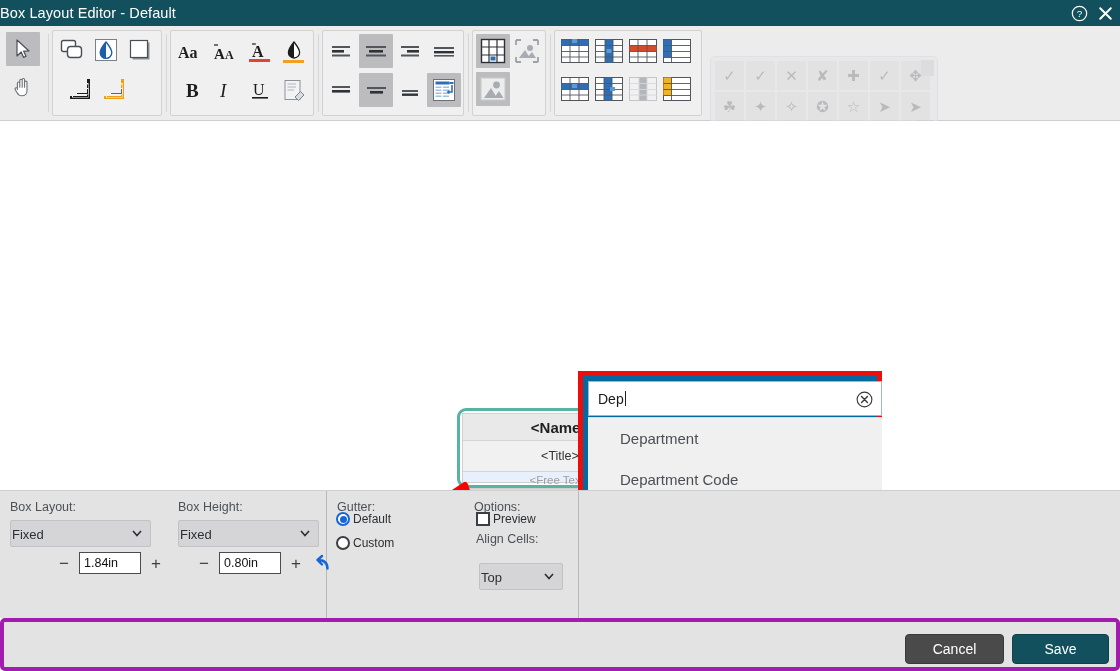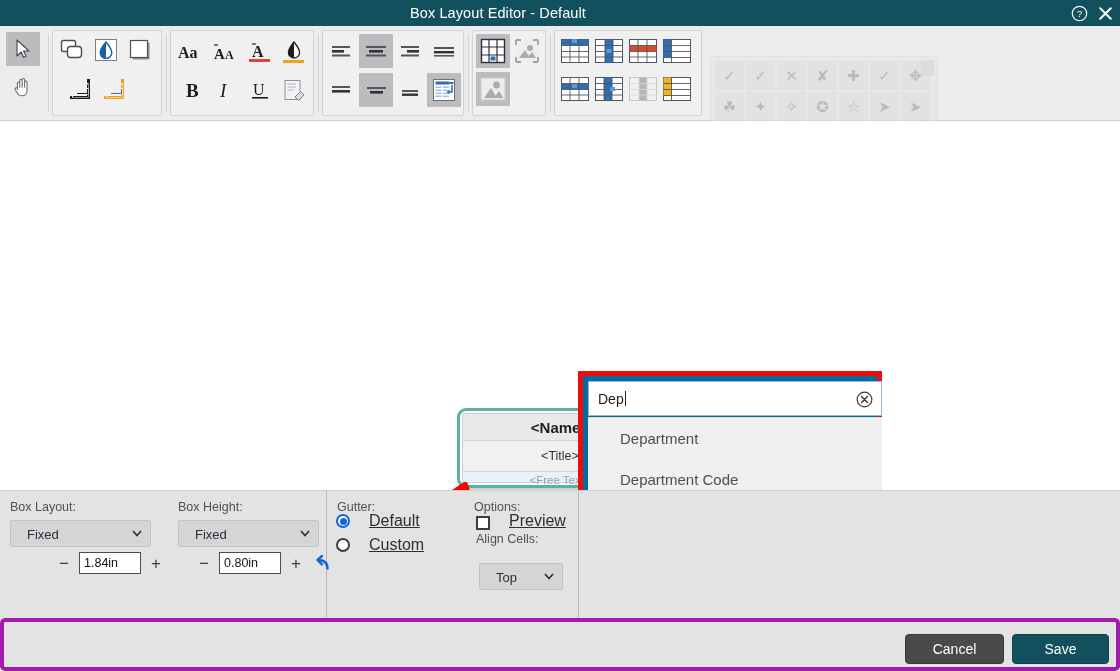--- a/index.html
+++ b/index.html
@@ -11,21 +11,21 @@
   }
   #app{position:relative;width:1120px;height:671px;}
 
   
   .titlebar{
     position:absolute;left:0;top:0;width:1120px;height:26px;
     background:#11505c;color:#ffffff;
   }
   .titlebar .ttl{
     position:absolute;left:0;top:0;width:996px;height:26px;
-    line-height:26px;text-align:center;font-size:14.5px;letter-spacing:.1px;
+    line-height:26px;text-align:left;font-size:14.5px;letter-spacing:.1px;
   }
   .titlebar .tb-btns{
     position:absolute;right:6px;top:0;height:26px;display:flex;align-items:center;gap:9px;
   }
   .tb-ico{width:17px;height:17px;display:block;cursor:pointer;}
 
   
   .toolbar{
     position:absolute;left:0;top:26px;width:1120px;height:95px;
     background:#ececed;border-bottom:1px solid #cfcfd1;
@@ -123,34 +123,34 @@
   .bottom{
     position:absolute;left:0;top:490px;width:1120px;height:128px;
     background:#e3e3e3;border-top:1px solid #cfcfd1;box-sizing:border-box;
   }
   .vdiv{position:absolute;top:0;width:1px;height:128px;background:#b9b9bb;}
   .lbl{position:absolute;font-size:12.5px;color:#4d5156;}
   .selbox{
     position:absolute;height:27px;background:#d5d5d7;border:1px solid #c2c2c4;
     box-sizing:border-box;border-radius:2px;cursor:pointer;
   }
-  .selbox .txt{position:absolute;left:16px;top:0;height:27px;line-height:27px;font-size:13px;color:#2c2f33;}
+  .selbox .txt{position:absolute;left:1px;top:0;height:27px;line-height:27px;font-size:13px;color:#2c2f33;}
   .selbox .chev{position:absolute;right:8px;top:9px;width:10px;height:7px;}
   .stepper{position:absolute;display:flex;align-items:center;}
   .stp-sign{width:16px;text-align:center;font-size:17px;color:#3b3f44;cursor:pointer;line-height:1;}
   .numin{
     width:62px;height:22px;background:#ffffff;border:1px solid #4c4c4c;
     box-sizing:border-box;font-size:12.5px;color:#111;line-height:20px;padding-left:4px;
   }
   .radio{position:absolute;display:flex;align-items:center;cursor:pointer;}
   .rdot{width:14px;height:14px;border-radius:50%;border:2px solid #3b3f44;box-sizing:border-box;
         display:flex;align-items:center;justify-content:center;background:#fff;}
   .rdot.on{border-color:#1565d8;}
   .rdot.on:after{content:"";width:7px;height:7px;border-radius:50%;background:#1565d8;}
-  .rlbl{margin-left:19px;font-size:16px;color:#2c2f33;text-decoration:underline;}
+  .rlbl{margin-left:3px;font-size:12px;color:#2c2f33;}
   .chk{position:absolute;display:flex;align-items:flex-end;cursor:pointer;}
   .cbox{width:14px;height:14px;border:2px solid #3b3f44;box-sizing:border-box;background:#fff;}
   .undo{position:absolute;cursor:pointer;}
 
   
   .footer{
     position:absolute;left:0;top:618px;width:1120px;height:53px;
     background:#e3e3e3;border:4px solid #a21caf;border-radius:5px;box-sizing:border-box;
   }
   .fbtn{

